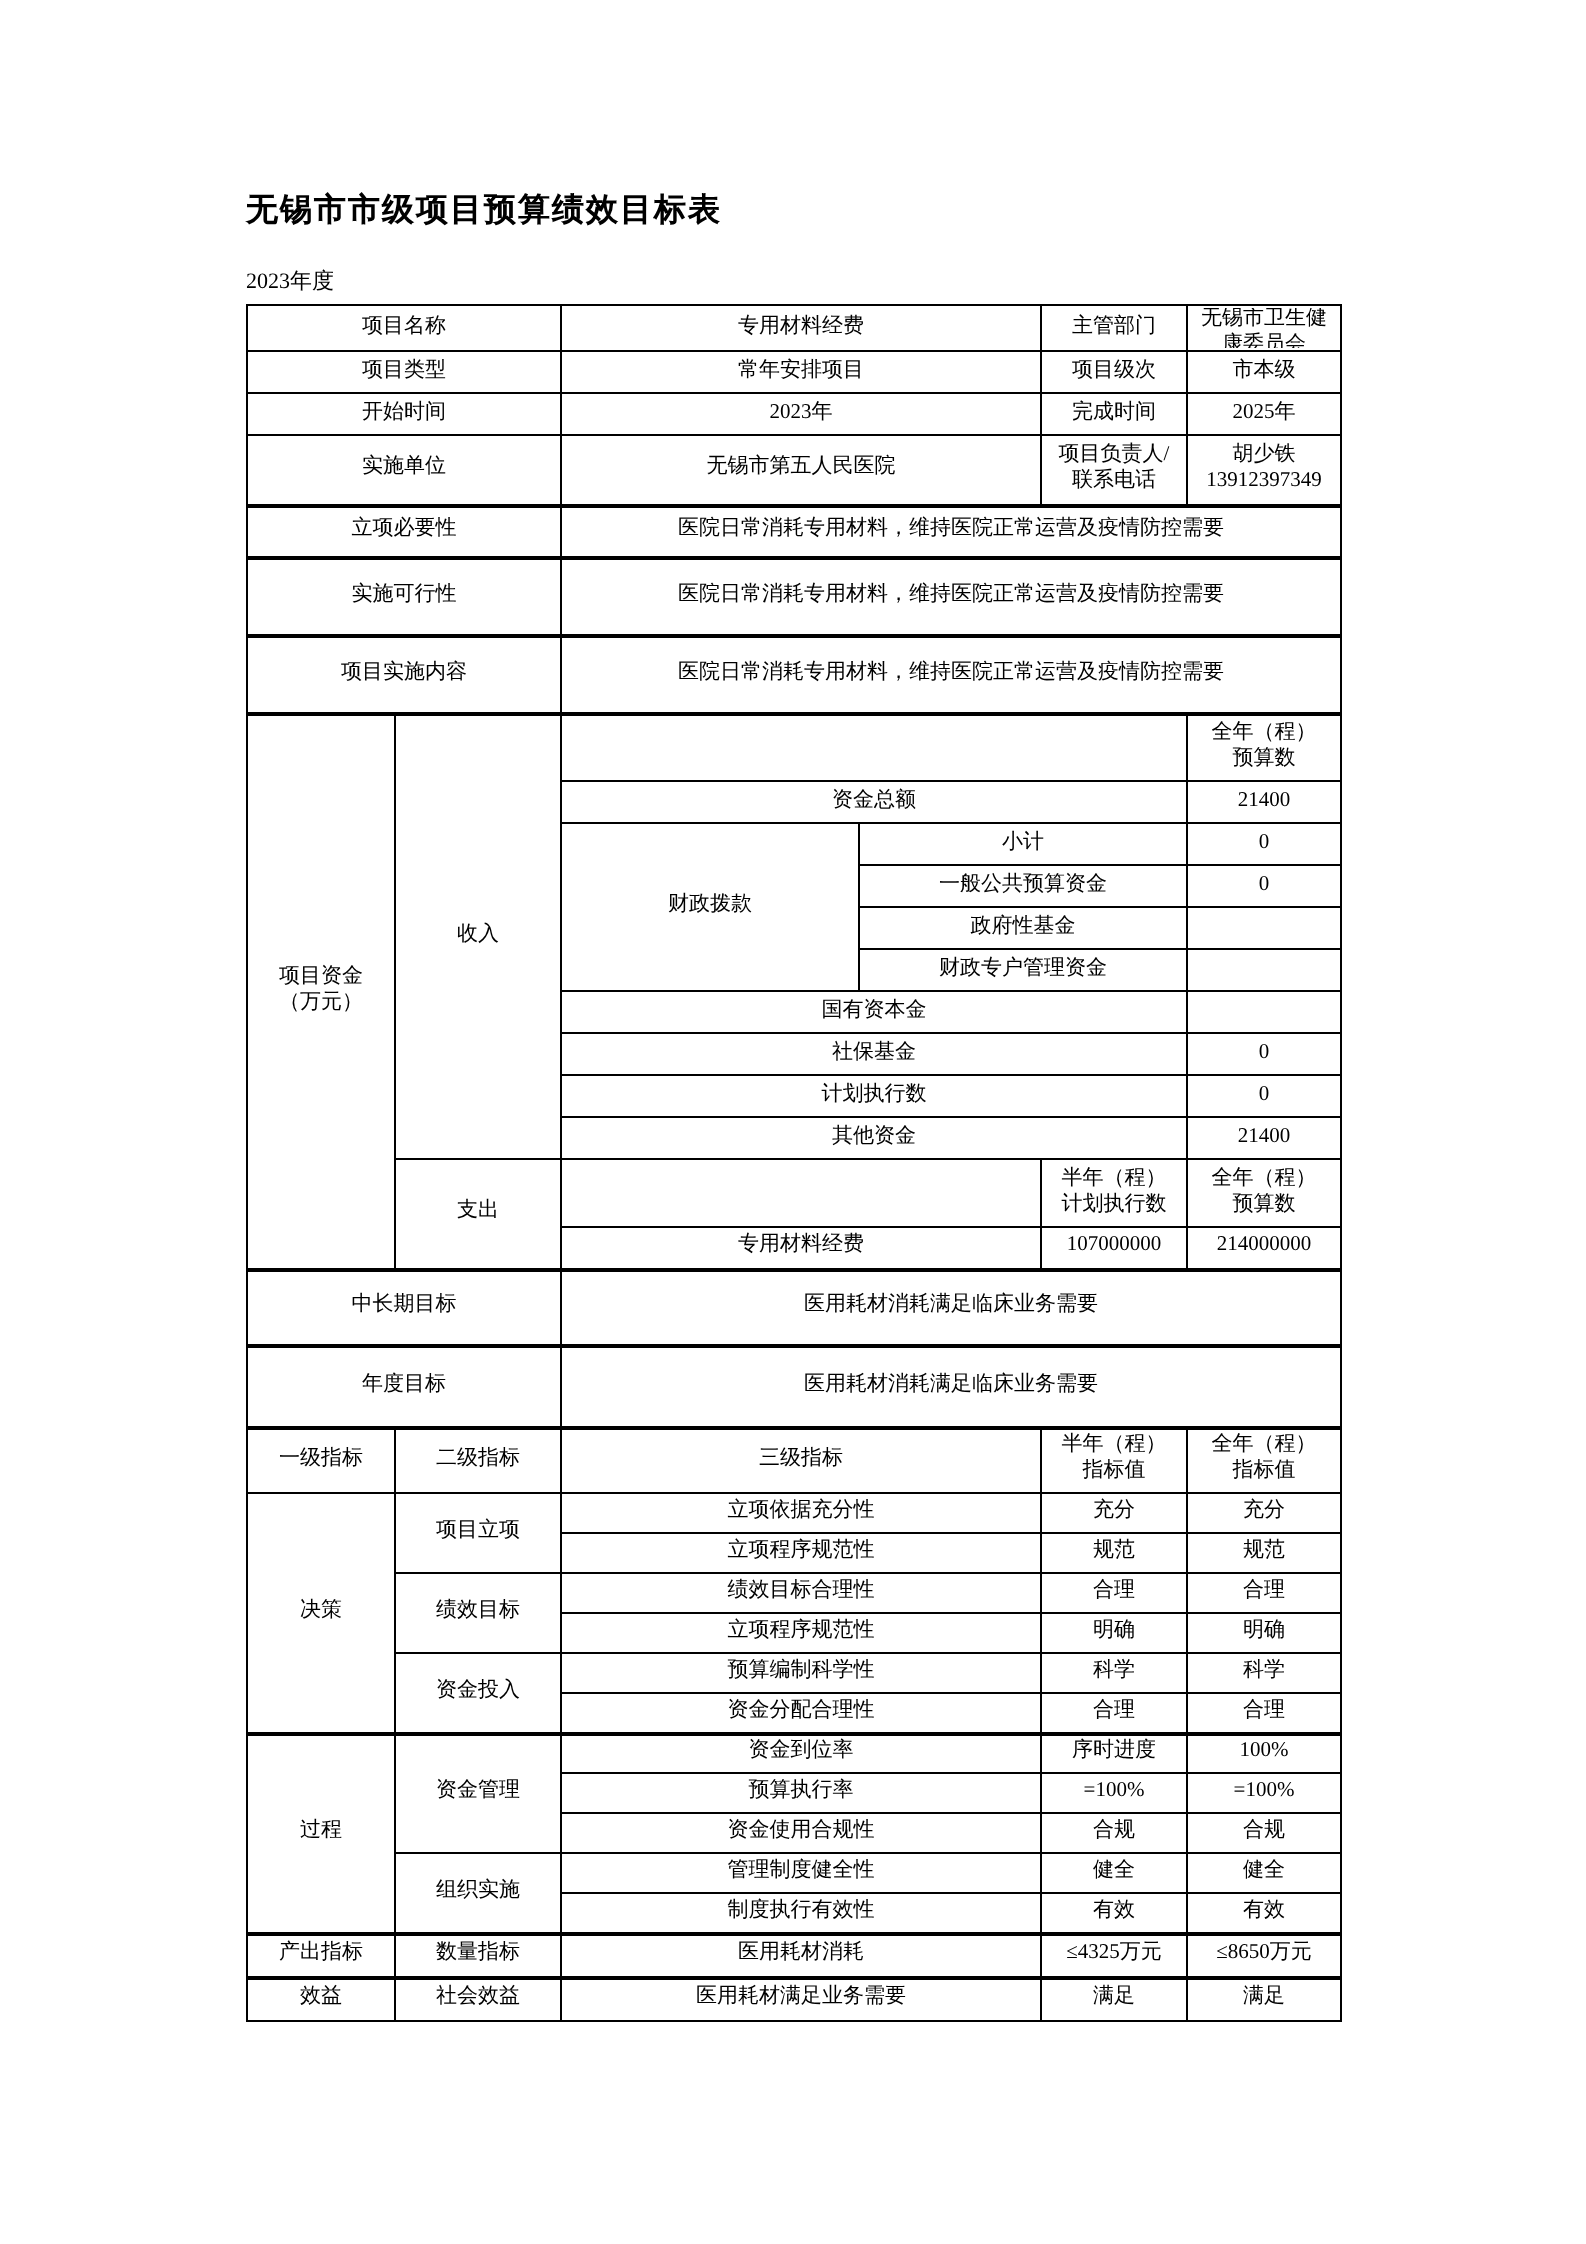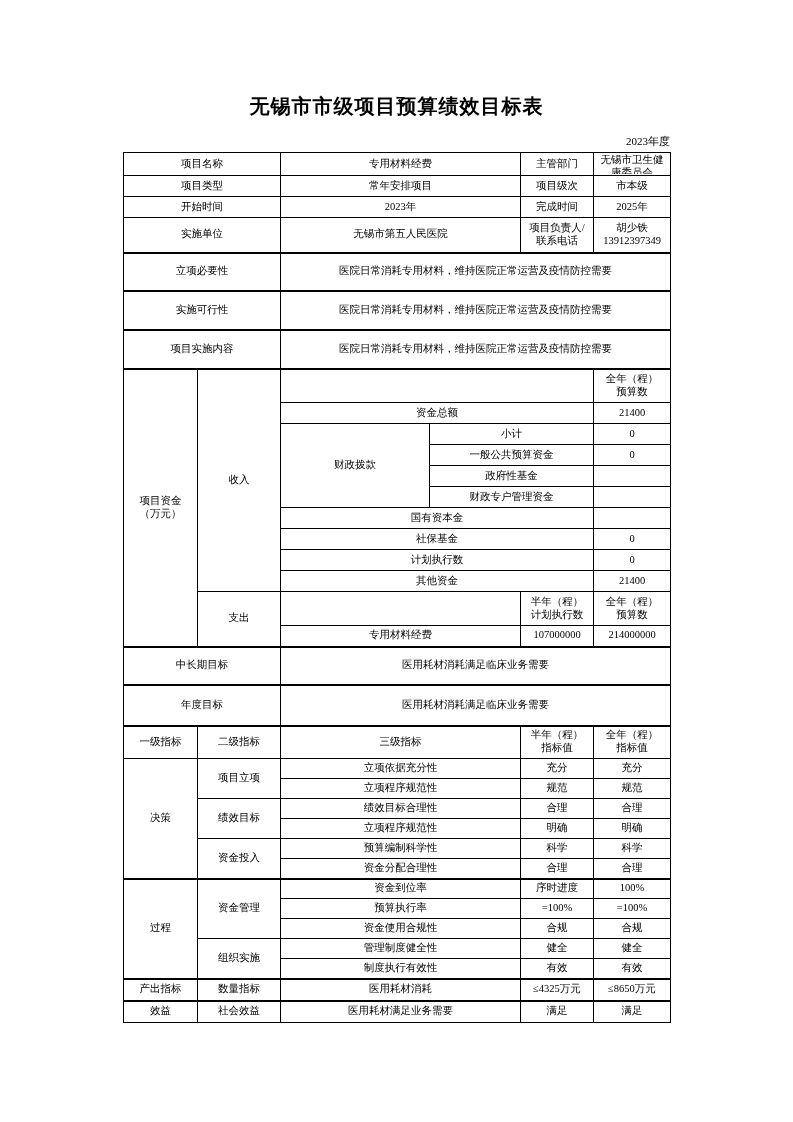--- a/index.html
+++ b/index.html
@@ -5,42 +5,42 @@
   html, body { margin: 0; padding: 0; }
   body {
     width: 793px; height: 1122px;
     background: #ffffff;
     color: #000000;
     font-family: "Liberation Serif", "DejaVu Serif", serif;
   }
   .page { position: relative; width: 793px; height: 1122px; overflow: hidden; }
   .doc { width: 547px; margin-left: 123px; padding-top: 95px; }
   .title {
-    text-align: center; font-size: 20px; font-weight: bold;
+    text-align: left; font-size: 16px; font-weight: bold;
     letter-spacing: 1px; line-height: 22px;
   }
   .subtitle {
-    text-align: right; font-size: 11px; line-height: 14px;
+    text-align: left; font-size: 11px; line-height: 14px;
     margin-top: 17px; margin-bottom: 4px;
   }
   table.tg {
     border-collapse: collapse; table-layout: fixed;
     width: 547px; border: 1px solid #000; padding-left: 36px;
   }
   td {
     border: 1px solid #000;
     font-size: 10.5px; line-height: 1.22;
     text-align: center; vertical-align: middle;
     padding: 1px 2px; overflow: hidden;
     word-break: break-all;
   }
   .ml { white-space: pre-line; }
   tr.sec > td { border-top-width: 2px; }
   tr.h21 { height: 21px; } tr.h35 { height: 35px; }
-  tr.h30 { height: 38px; } tr.h39 { height: 39px; }
+  tr.h30 { height: 26px; } tr.h39 { height: 39px; }
   tr.h34 { height: 34px; } tr.h33 { height: 33px; }
   tr.h41 { height: 41px; } tr.h38 { height: 38px; }
   tr.h20 { height: 20px; } tr.h22 { height: 22px; }
   .clip { height: 20px; overflow: hidden; line-height: 12.5px; white-space: pre-line; }
 </style>
 </head>
 <body>
 
 <div class="page">
   <div class="doc">

